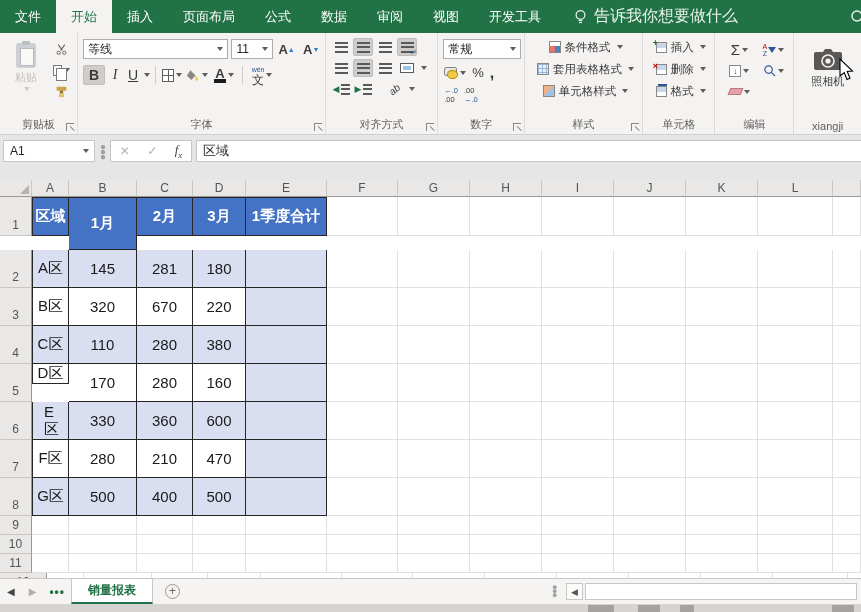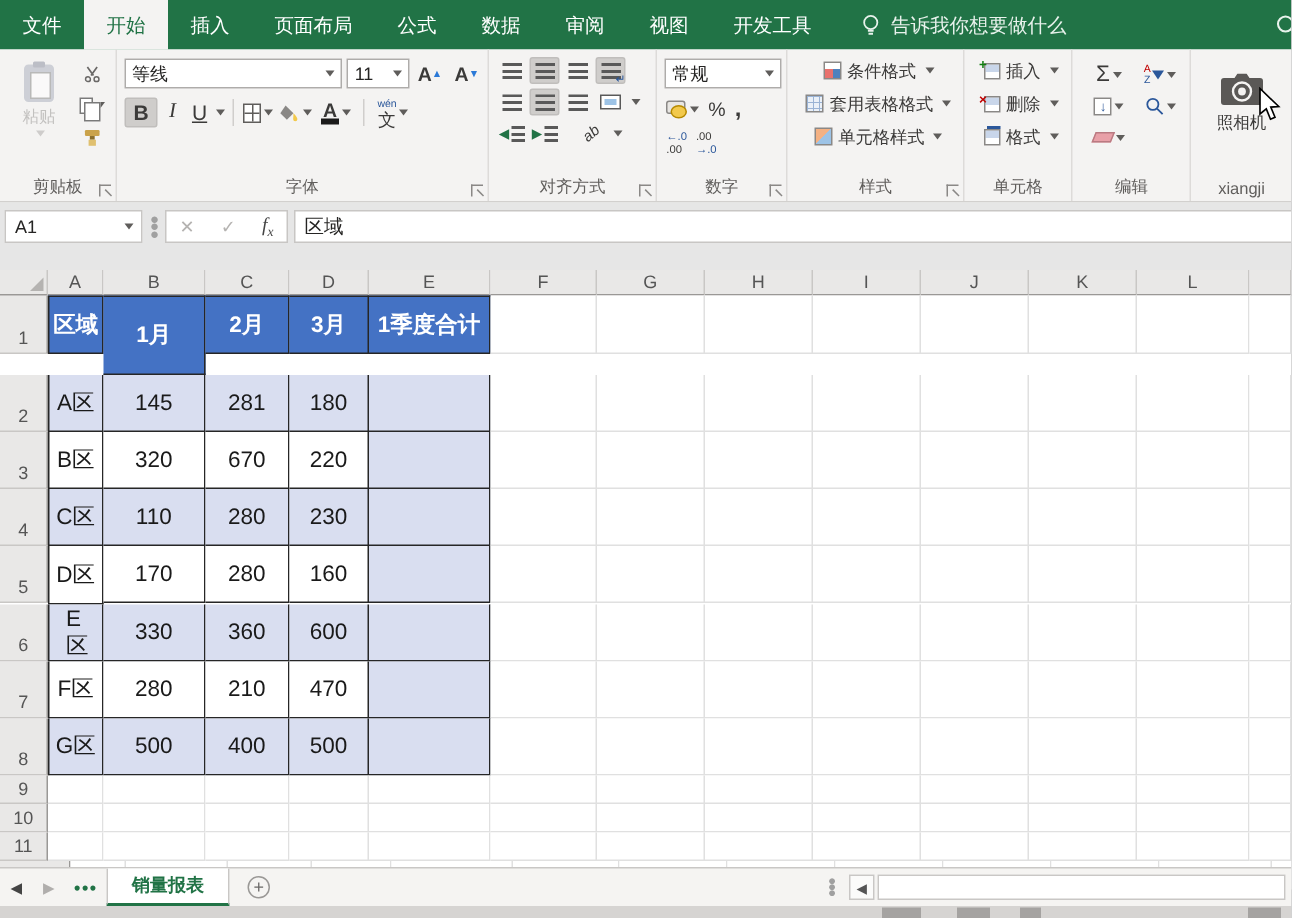--- a/index.html
+++ b/index.html
@@ -3,21 +3,21 @@
 <meta charset="utf-8">
 <style>
   * { margin:0; padding:0; box-sizing:border-box; }
   body { font-family:"Liberation Sans", sans-serif; background:#888; }
   .app { position:relative; width:861px; height:612px; background:#fff; overflow:hidden; }
 
   
   .titlebar { position:absolute; top:0; left:0; width:861px; height:33px; background:#217346; display:flex; align-items:stretch; }
   .mtab { color:#fff; font-size:13px; padding:0 15px; display:flex; align-items:center; cursor:default; }
   .mtab.active { background:#f4f3f2; color:#217346; }
-  .tellme { display:flex; align-items:center; gap:7px; color:#e8f2ec; font-size:13px; padding-left:18px; }
+  .tellme { display:flex; align-items:center; gap:7px; color:#e8f2ec; font-size:16px; padding-left:18px; }
   .topsearch { position:absolute; right:-6px; top:8px; }
 
   
   .ribbon { position:absolute; top:33px; left:0; width:861px; height:102px; background:#f4f3f2; border-bottom:1px solid #d2d0ce; display:flex; }
   .rgroup { position:relative; border-right:1px solid #dddbd9; height:100%; padding:3px 3px 16px 3px; }
   .rgroup-label { position:absolute; bottom:2px; left:0; right:0; text-align:center; font-size:11px; color:#605e5c; }
   .launcher { position:absolute; bottom:3px; right:3px; width:8px; height:8px; border-top:1px solid #8a8886; border-left:1px solid #8a8886; }
   .launcher:after { content:""; position:absolute; right:0px; bottom:0px; width:6px; height:1px; background:#8a8886; transform:rotate(45deg); transform-origin:right bottom; }
   .rbtn { display:inline-flex; align-items:center; justify-content:center; border:1px solid transparent; border-radius:2px; color:#3b3a39; }
   .rbtn.on { background:#cfcdcb; border-color:#c0bebc; }
@@ -500,34 +500,34 @@
         <div class="gc cell" style="width: 72px; height: 38px;"></div>
         <div class="gc cell" style="width: 72px; height: 38px;"></div>
         <div class="gc cell" style="width: 75px; height: 38px;"></div>
         <div class="gc cell" style="width: 28px; height: 38px;"></div>
       </div>
       <div class="grow">
         <div class="gc rhcell bot" style="width: 32px; height: 38px;">4</div>
         <div class="gc cell t tl band" style="width: 37px; height: 38px;">C区</div>
         <div class="gc cell t band" style="width: 68px; height: 38px;">110</div>
         <div class="gc cell t band" style="width: 56px; height: 38px;">280</div>
-        <div class="gc cell t band" style="width: 53px; height: 38px;">230</div>
+        <div class="gc cell t band" style="width: 53px; height: 38px;">380</div>
         <div class="gc cell t band" style="width: 81px; height: 38px;"></div>
         <div class="gc cell" style="width: 71px; height: 38px;"></div>
         <div class="gc cell" style="width: 72px; height: 38px;"></div>
         <div class="gc cell" style="width: 72px; height: 38px;"></div>
         <div class="gc cell" style="width: 72px; height: 38px;"></div>
         <div class="gc cell" style="width: 72px; height: 38px;"></div>
         <div class="gc cell" style="width: 72px; height: 38px;"></div>
         <div class="gc cell" style="width: 75px; height: 38px;"></div>
         <div class="gc cell" style="width: 28px; height: 38px;"></div>
       </div>
       <div class="grow">
         <div class="gc rhcell bot" style="width: 32px; height: 38px;">5</div>
-        <div class="gc cell t tl" style="width: 37px; height: 39px;">D区</div>
+        <div class="gc cell t tl" style="width: 37px; height: 20px;">D区</div>
         <div class="gc cell t" style="width: 68px; height: 38px;">170</div>
         <div class="gc cell t" style="width: 56px; height: 38px;">280</div>
         <div class="gc cell t" style="width: 53px; height: 38px;">160</div>
         <div class="gc cell t band" style="width: 81px; height: 38px;"></div>
         <div class="gc cell" style="width: 71px; height: 38px;"></div>
         <div class="gc cell" style="width: 72px; height: 38px;"></div>
         <div class="gc cell" style="width: 72px; height: 38px;"></div>
         <div class="gc cell" style="width: 72px; height: 38px;"></div>
         <div class="gc cell" style="width: 72px; height: 38px;"></div>
         <div class="gc cell" style="width: 72px; height: 38px;"></div>

